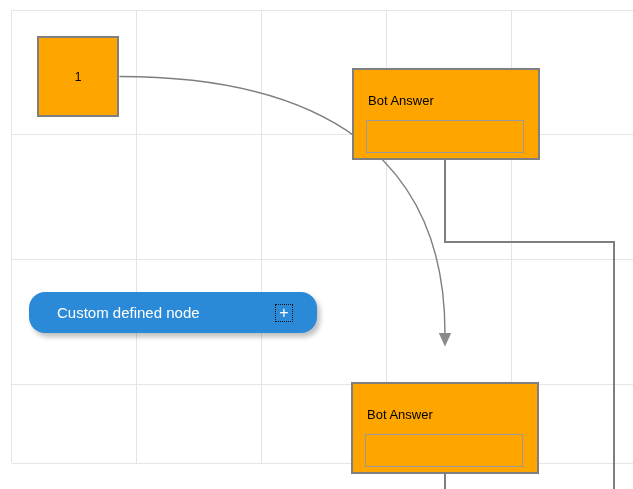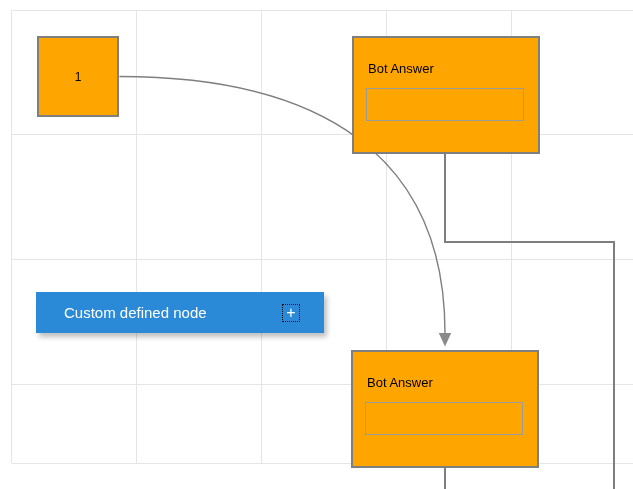--- a/index.html
+++ b/index.html
@@ -27,41 +27,42 @@
   .conn-ortho{stroke-width:2;}
   .arrowhead{fill:var(--arrowhead);stroke:none;}
   .node{position:absolute;box-sizing:border-box;}
   .square-node{
     left:37px;top:36px;width:82px;height:81px;
     background:var(--node-fill);border:2px solid var(--node-border);
     display:flex;align-items:center;justify-content:center;
     font-size:12px;color:var(--node-text);
   }
   .bot-node{
-    width:188px;height:118px;
-    background:var(--node-fill);border:2px solid var(--node-border);
+    width:188px;height:92px;
+    background:var(--node-fill);border:2px solid var(--node-border);margin-top:32px;
   }
   .bot-top{left:352px;top:36px;}
   .bot-bottom{left:351px;top:350px;}
   .bot-title{
     position:absolute;left:14px;top:23px;
     font-size:13px;color:var(--node-text);white-space:nowrap;
   }
   .bot-input{
     position:absolute;left:12px;top:50px;width:158px;height:33px;
     box-sizing:border-box;border:1px solid var(--inner-box-border);
     background:transparent;
   }
   .custom-node{
-    left:36px;top:292px;width:288px;height:41px;
+    left:29px;top:292px;width:288px;height:41px;
     background:var(--custom-node-fill);color:var(--custom-node-text);
     display:flex;align-items:center;
     padding:0 24px 0 28px;
     font-size:15px;
     box-shadow:3px 4px 5px rgba(0,0,0,0.25);
+    border-radius:16px;
   }
   .custom-label{white-space:nowrap;}
   .plus-box{
     margin-left:auto;width:18px;height:18px;box-sizing:border-box;
     border:1px dotted #111;
     display:flex;align-items:center;justify-content:center;
     font-size:16px;line-height:1;color:var(--custom-node-text);
   }
 </style>
 </head>

